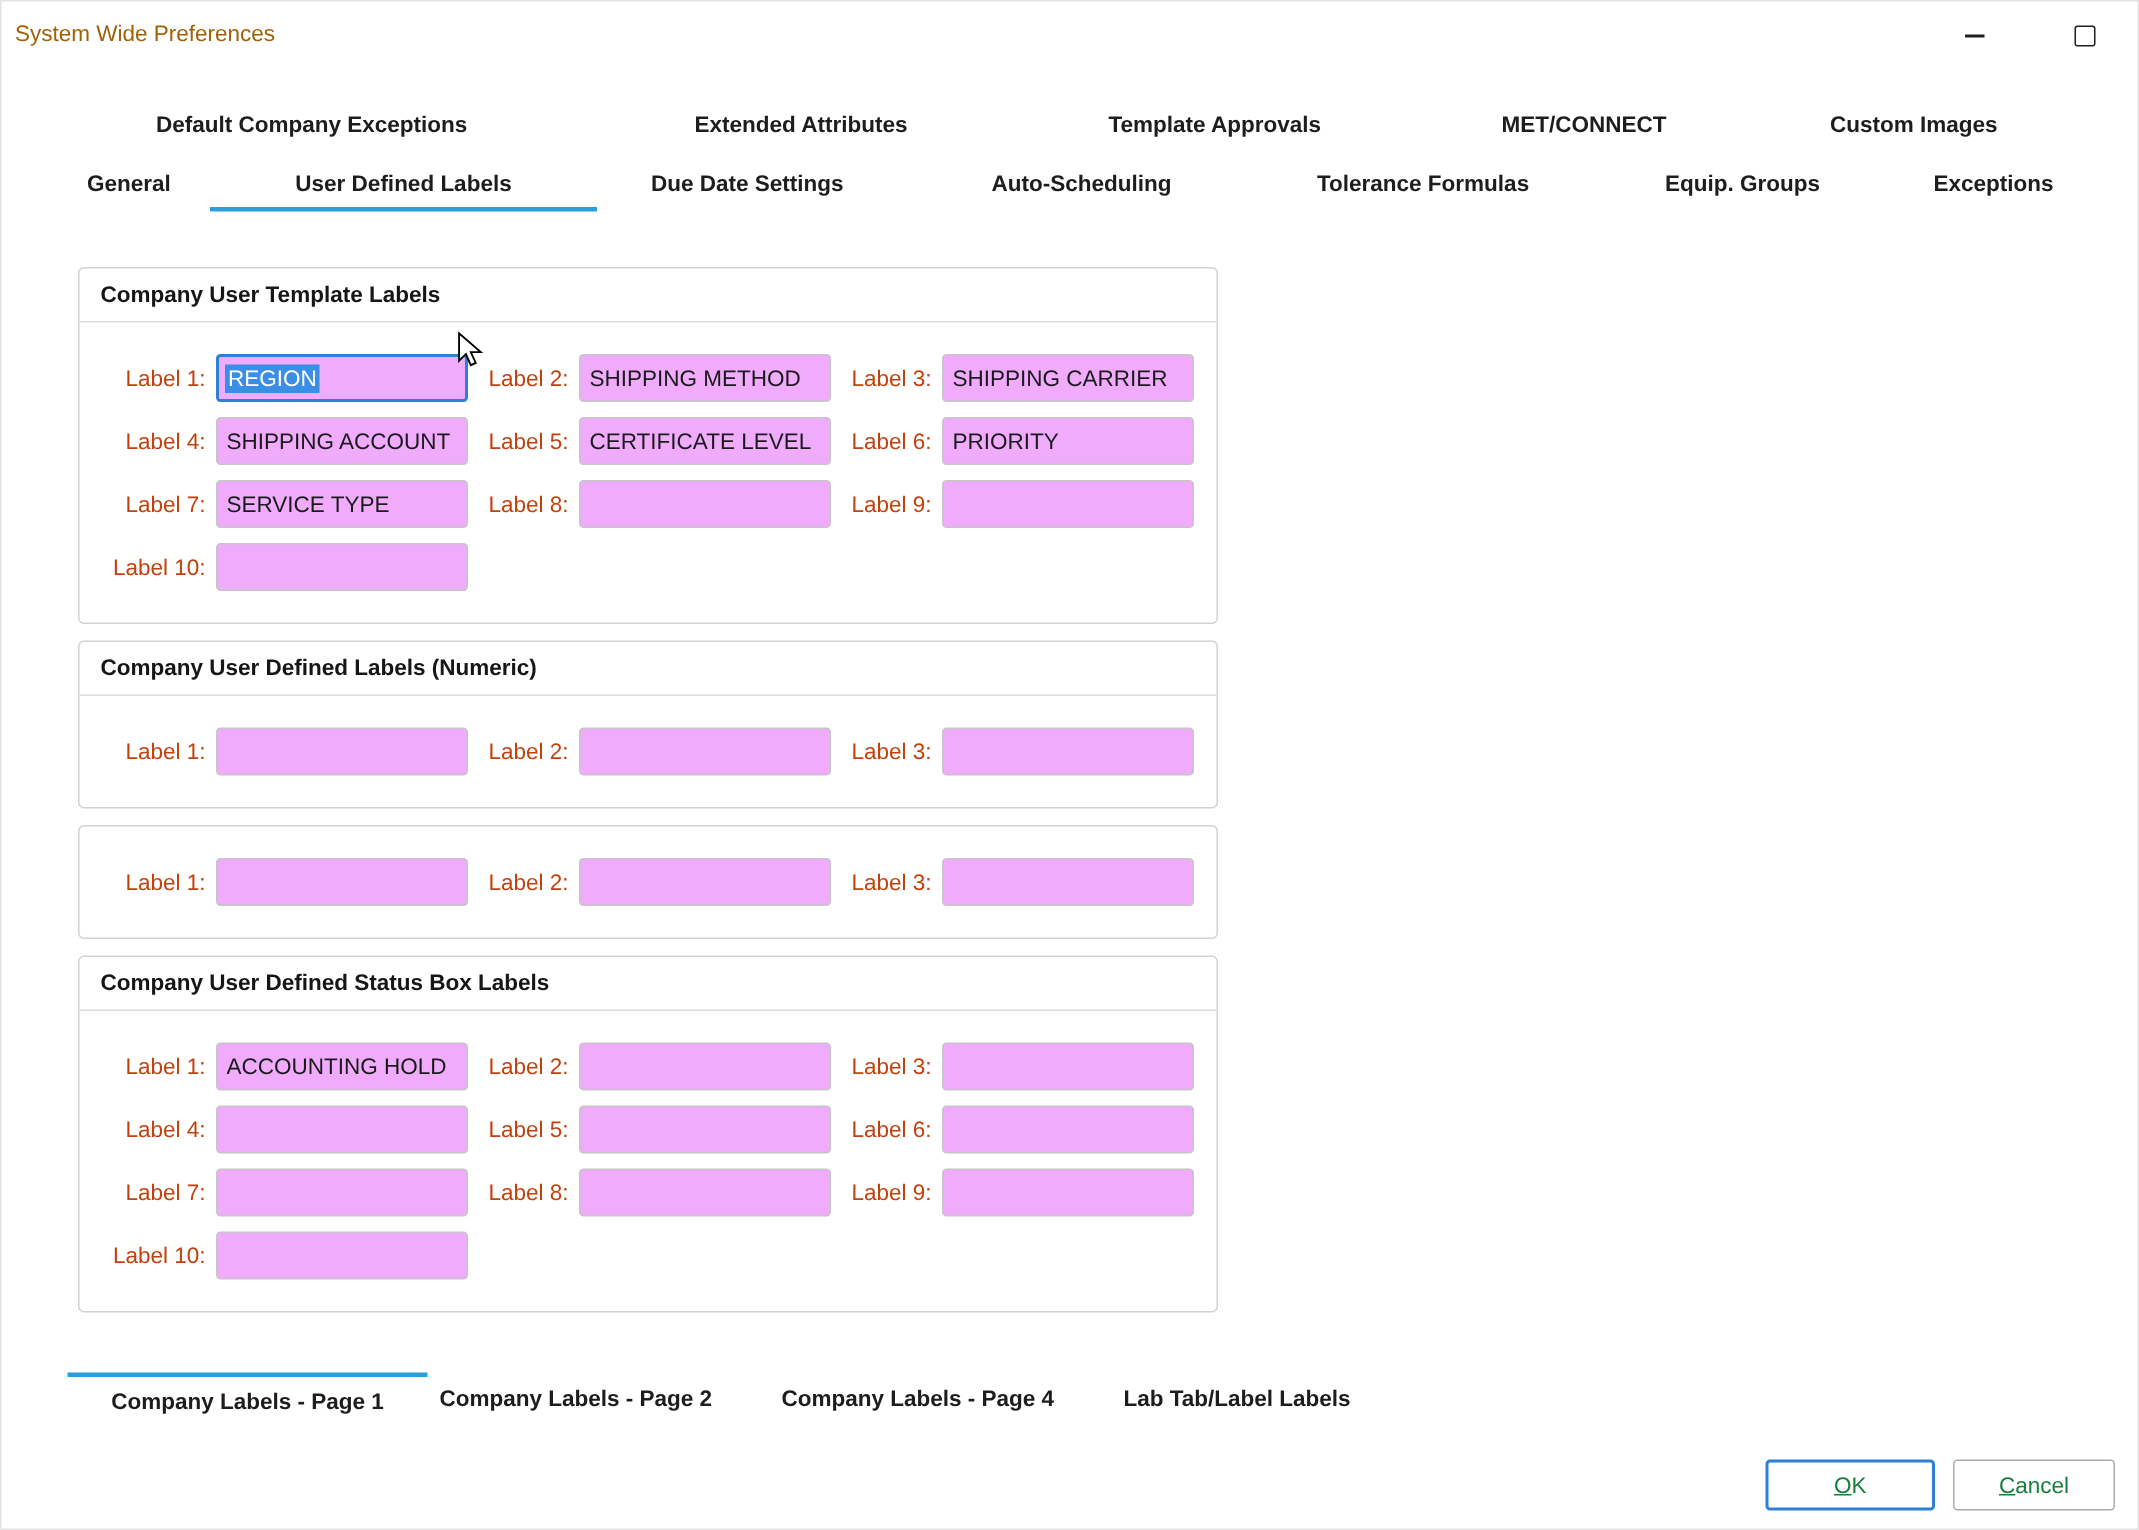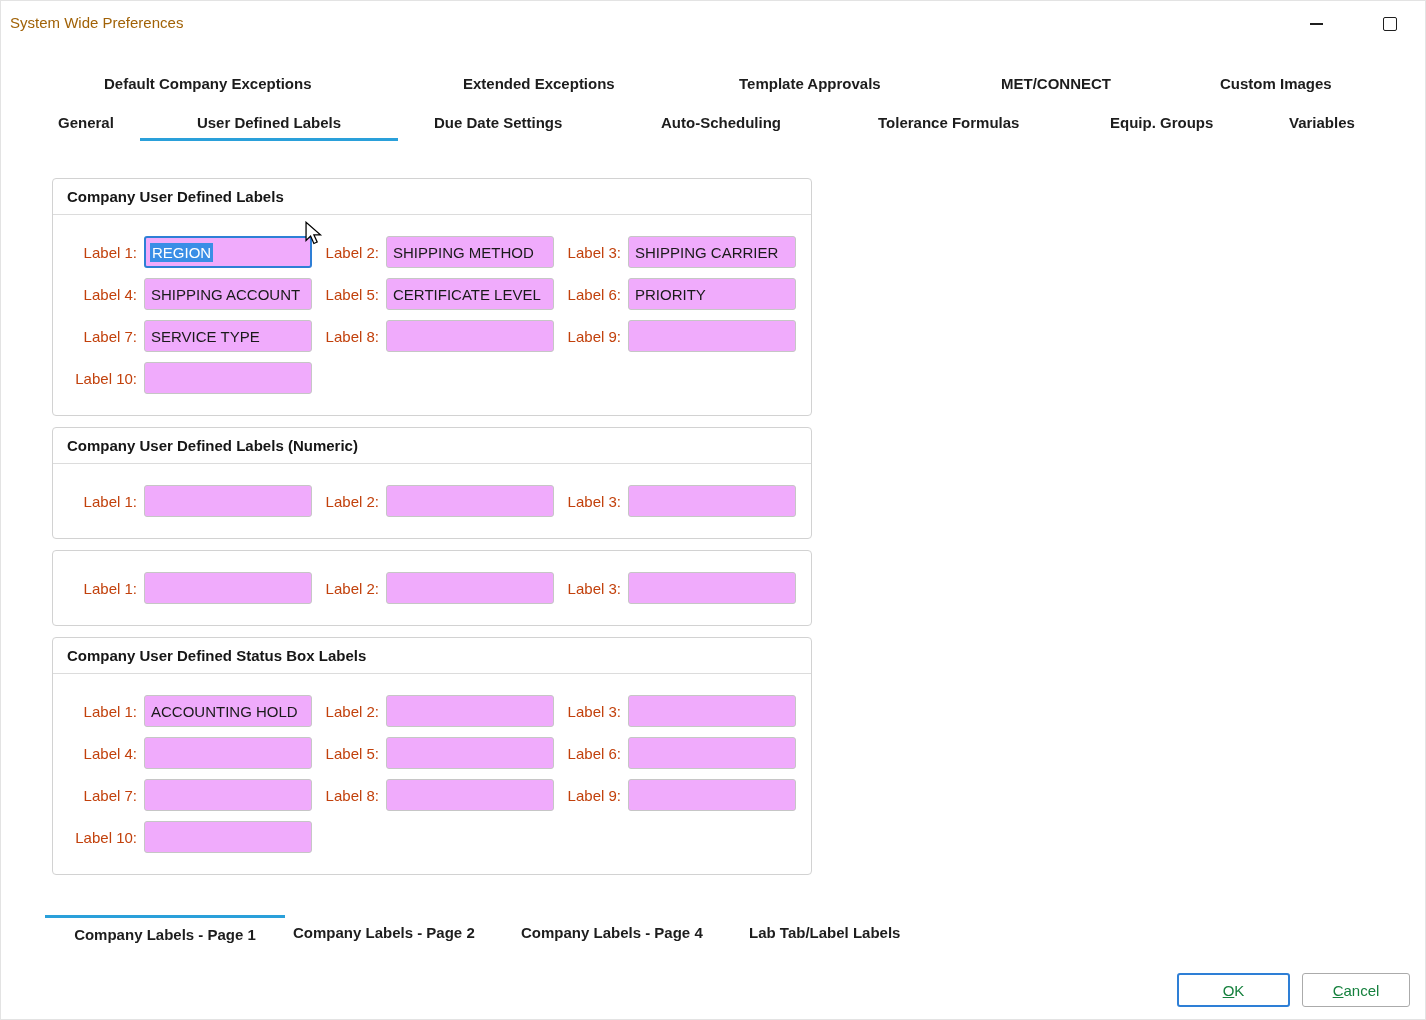--- a/index.html
+++ b/index.html
@@ -64,38 +64,38 @@
 <span class="window-title">System Wide Preferences</span>
 <button class="win-btn minimize">
   <span class="minus-glyph"></span>
 </button>
 <button class="win-btn maximize">
   <span class="square-glyph"></span>
 </button>
 
 <nav>
   <div class="tab tab-r1" style="left:104px">Default Company Exceptions</div>
-  <div class="tab tab-r1" style="left:463px">Extended Exceptions</div>
+  <div class="tab tab-r1" style="left:463px">Extended Attributes</div>
   <div class="tab tab-r1" style="left:739px">Template Approvals</div>
   <div class="tab tab-r1" style="left:1001px">MET/CONNECT</div>
   <div class="tab tab-r1" style="left:1220px">Custom Images</div>
 
   <div class="tab tab-r2" style="left:58px">General</div>
   <div class="tab tab-r2 active" style="left:140px;width:258px">User Defined Labels</div>
   <div class="tab tab-r2" style="left:434px">Due Date Settings</div>
   <div class="tab tab-r2" style="left:661px">Auto-Scheduling</div>
   <div class="tab tab-r2" style="left:878px">Tolerance Formulas</div>
   <div class="tab tab-r2" style="left:1110px">Equip. Groups</div>
-  <div class="tab tab-r2" style="left:1289px">Variables</div>
+  <div class="tab tab-r2" style="left:1289px">Exceptions</div>
 </nav>
 
 <main class="content">
 
   <section class="group">
-    <div class="group-header">Company User Defined Labels</div>
+    <div class="group-header">Company User Template Labels</div>
     <div class="group-body">
       <div class="frow">
         <label class="flab c1">Label 1:</label>
         <div class="finput focused">
           <span class="sel">REGION</span>
         </div>
         <label class="flab c2">Label 2:</label>
         <input class="finput" value="SHIPPING METHOD" style="">
         <label class="flab c3">Label 3:</label>
         <input class="finput" value="SHIPPING CARRIER" style="">

